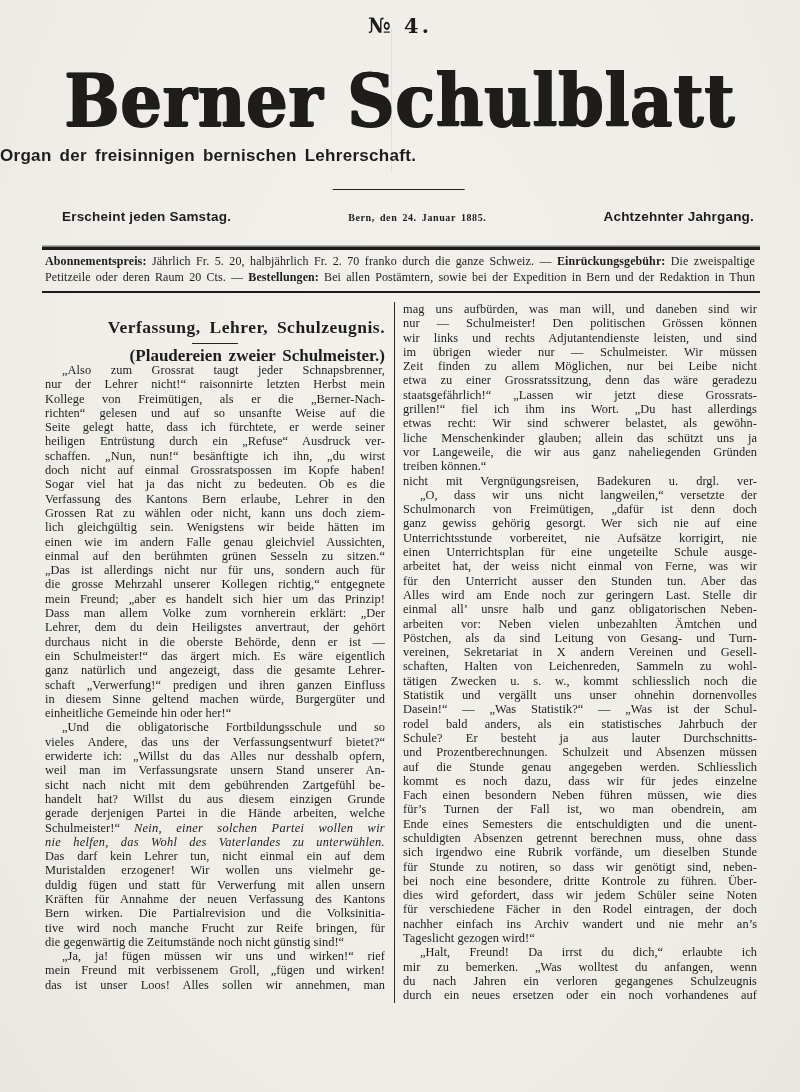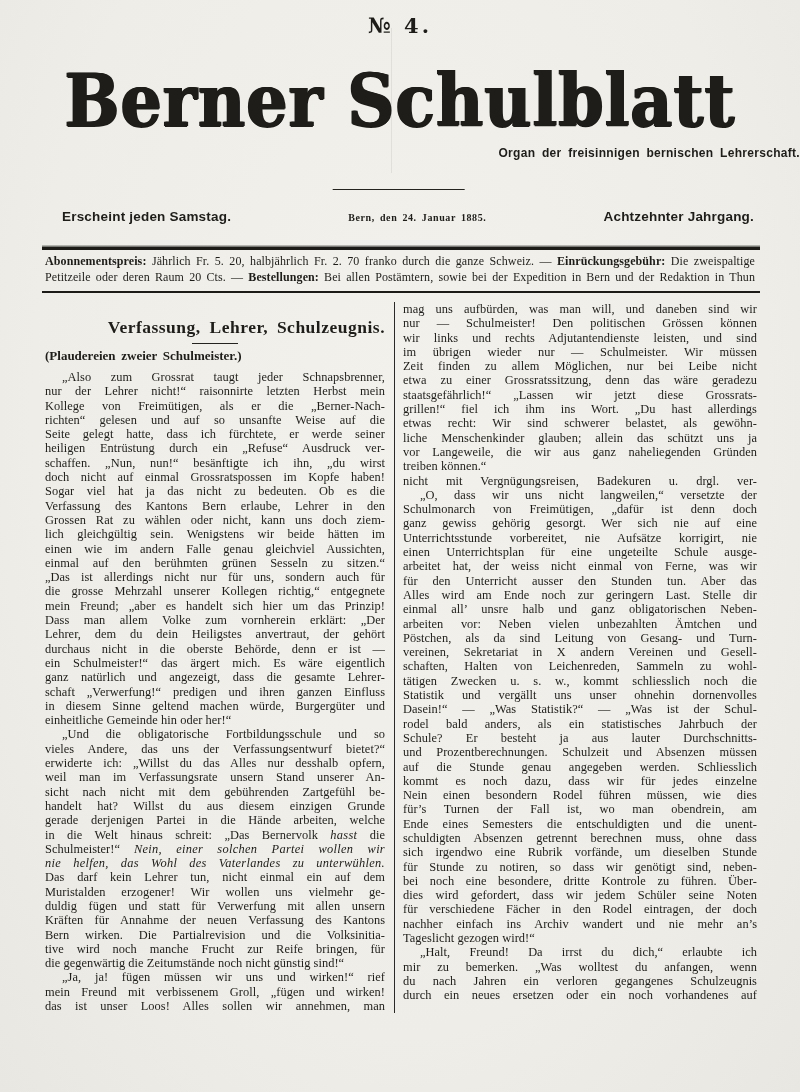--- a/index.html
+++ b/index.html
@@ -21,22 +21,22 @@
   }
   #paper-title {
     position:absolute; top:58px; left:0; width:100%;
     text-align:center; font-family:"DejaVu Serif",serif; font-weight:bold;
     font-size:65px; letter-spacing:1px; white-space:nowrap;
     transform:scaleY(1.12); transform-origin:center top;
     text-shadow:1px 0 0 currentColor, -1px 0 0 currentColor, 0 .5px 0 currentColor;
   }
   #paper-subtitle {
     position:absolute; top:146px; left:0; width:100%;
-    text-align:right; font-family:"Liberation Sans","DejaVu Sans",sans-serif;
-    font-weight:bold; font-size:12px; letter-spacing:.3px; word-spacing:3px;
+    text-align:left; font-family:"Liberation Sans","DejaVu Sans",sans-serif;
+    font-weight:bold; font-size:17px; letter-spacing:.3px; word-spacing:3px;
   }
   #subtitle-rule {
     position:absolute; top:189px; left:50%; transform:translateX(-51%);
     width:132px; height:0; border-top:1.5px solid #242320;
   }
   #dateline {
     position:absolute; top:209px; left:46px; right:46px;
     display:flex; justify-content:space-between; align-items:baseline;padding-left:16px;
   }
   .dateline-side {
@@ -58,22 +58,22 @@
   #article { position:absolute; top:300px; left:45px; right:43px; display:flex; }
   #column-left  { width:340px; }
   #column-divider { width:1px; background:#2a2926; margin:2px 8px 0 9px; }
   #column-right { flex:1; padding-top:2px; }
   #article-heading {
     margin-top:16px; text-align:right; font-weight:bold; font-size:17.5px;
     letter-spacing:.5px; word-spacing:4px; line-height:22px;
   }
   #heading-rule { width:46px; height:0; border-top:1px solid #242320; margin:5px auto 4px auto; }
   #article-subheading {
-    text-align:left; font-weight:bold; font-size:13px;
-    word-spacing:2.5px; line-height:15px; margin-bottom:7px;
+    text-align:right; font-weight:bold; font-size:17px;
+    word-spacing:2.5px; line-height:15px; 
   }
   .line {
     font-size:12.4px; line-height:14.3px; height:14.3px; overflow:hidden;
     text-align:justify; text-align-last:justify; letter-spacing:.05px;
   }
   .line.indent { text-indent:17px; }
   .line.pend   { text-align-last:left; }
   .line i { letter-spacing:.3px; }
   
   #fold-line {
@@ -144,21 +144,20 @@
           <div class="line">schaft „Verwerfung!“ predigen und ihren ganzen Einfluss</div>
           <div class="line">in diesem Sinne geltend machen würde, Burgergüter und</div>
           <div class="line pend">einheitliche Gemeinde hin oder her!“</div>
           <div class="line indent">„Und die obligatorische Fortbildungsschule und so</div>
           <div class="line">vieles Andere, das uns der Verfassungsentwurf bietet?“</div>
           <div class="line">erwiderte ich: „Willst du das Alles nur desshalb opfern,</div>
           <div class="line">weil man im Verfassungsrate unsern Stand unserer An-</div>
           <div class="line">sicht nach nicht mit dem gebührenden Zartgefühl be-</div>
           <div class="line">handelt hat? Willst du aus diesem einzigen Grunde</div>
           <div class="line">gerade derjenigen Partei in die Hände arbeiten, welche</div>
-          <div class="line">in die Welt hinaus schreit: „Das Bernervolk <i>hasst</i> die</div>
           <div class="line">Schulmeister!“ <i>Nein, einer solchen Partei wollen wir</i></div>
           <div class="line"><i>nie helfen, das Wohl des Vaterlandes zu unterwühlen.</i></div>
           <div class="line">Das darf kein Lehrer tun, nicht einmal ein auf dem</div>
           <div class="line">Muristalden erzogener! Wir wollen uns vielmehr ge-</div>
           <div class="line">duldig fügen und statt für Verwerfung mit allen unsern</div>
           <div class="line">Kräften für Annahme der neuen Verfassung des Kantons</div>
           <div class="line">Bern wirken. Die Partialrevision und die Volksinitia-</div>
           <div class="line">tive wird noch manche Frucht zur Reife bringen, für</div>
           <div class="line pend">die gegenwärtig die Zeitumstände noch nicht günstig sind!“</div>
           <div class="line indent">„Ja, ja! fügen müssen wir uns und wirken!“ rief</div>
@@ -196,21 +195,21 @@
           <div class="line">vereinen, Sekretariat in X andern Vereinen und Gesell-</div>
           <div class="line">schaften, Halten von Leichenreden, Sammeln zu wohl-</div>
           <div class="line">tätigen Zwecken u. s. w., kommt schliesslich noch die</div>
           <div class="line">Statistik und vergällt uns unser ohnehin dornenvolles</div>
           <div class="line">Dasein!“ — „Was Statistik?“ — „Was ist der Schul-</div>
           <div class="line">rodel bald anders, als ein statistisches Jahrbuch der</div>
           <div class="line">Schule? Er besteht ja aus lauter Durchschnitts-</div>
           <div class="line">und Prozentberechnungen. Schulzeit und Absenzen müssen</div>
           <div class="line">auf die Stunde genau angegeben werden. Schliesslich</div>
           <div class="line">kommt es noch dazu, dass wir für jedes einzelne</div>
-          <div class="line">Nein einen besondern Rodel führen müssen, wie dies</div>
+          <div class="line">Fach einen besondern Neben führen müssen, wie dies</div>
           <div class="line">für’s Turnen der Fall ist, wo man obendrein, am</div>
           <div class="line">Ende eines Semesters die entschuldigten und die unent-</div>
           <div class="line">schuldigten Absenzen getrennt berechnen muss, ohne dass</div>
           <div class="line">sich irgendwo eine Rubrik vorfände, um dieselben Stunde</div>
           <div class="line">für Stunde zu notiren, so dass wir genötigt sind, neben-</div>
           <div class="line">bei noch eine besondere, dritte Kontrole zu führen. Über-</div>
           <div class="line">dies wird gefordert, dass wir jedem Schüler seine Noten</div>
           <div class="line">für verschiedene Fächer in den Rodel eintragen, der doch</div>
           <div class="line">nachher einfach ins Archiv wandert und nie mehr an’s</div>
           <div class="line pend">Tageslicht gezogen wird!“</div>

